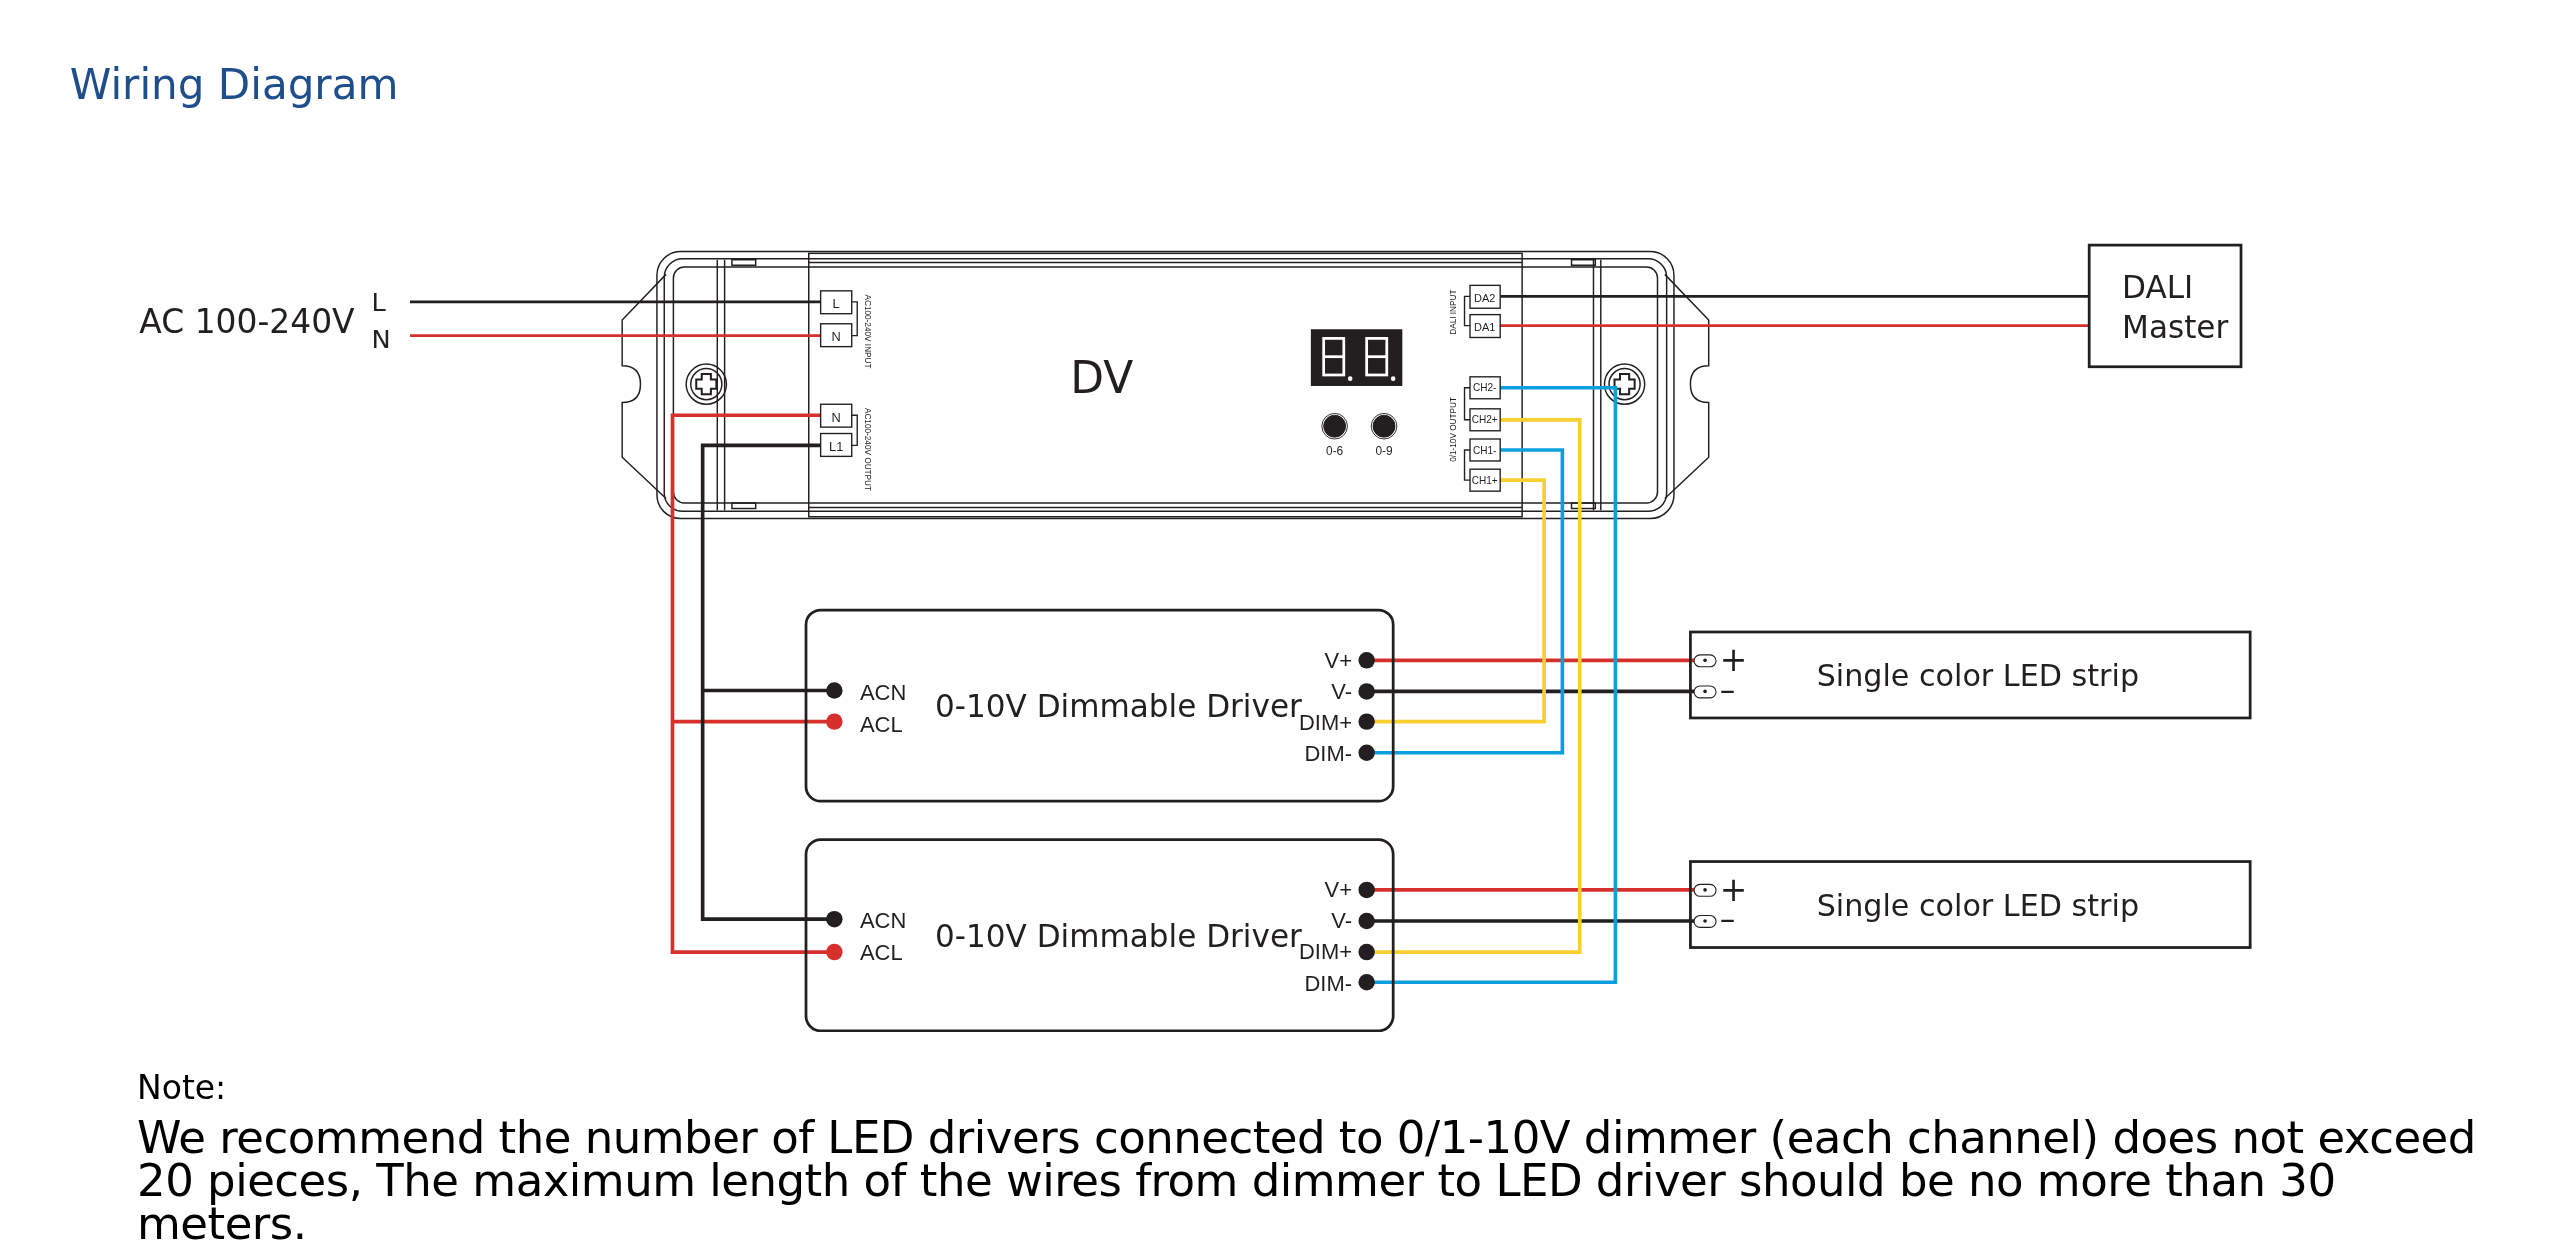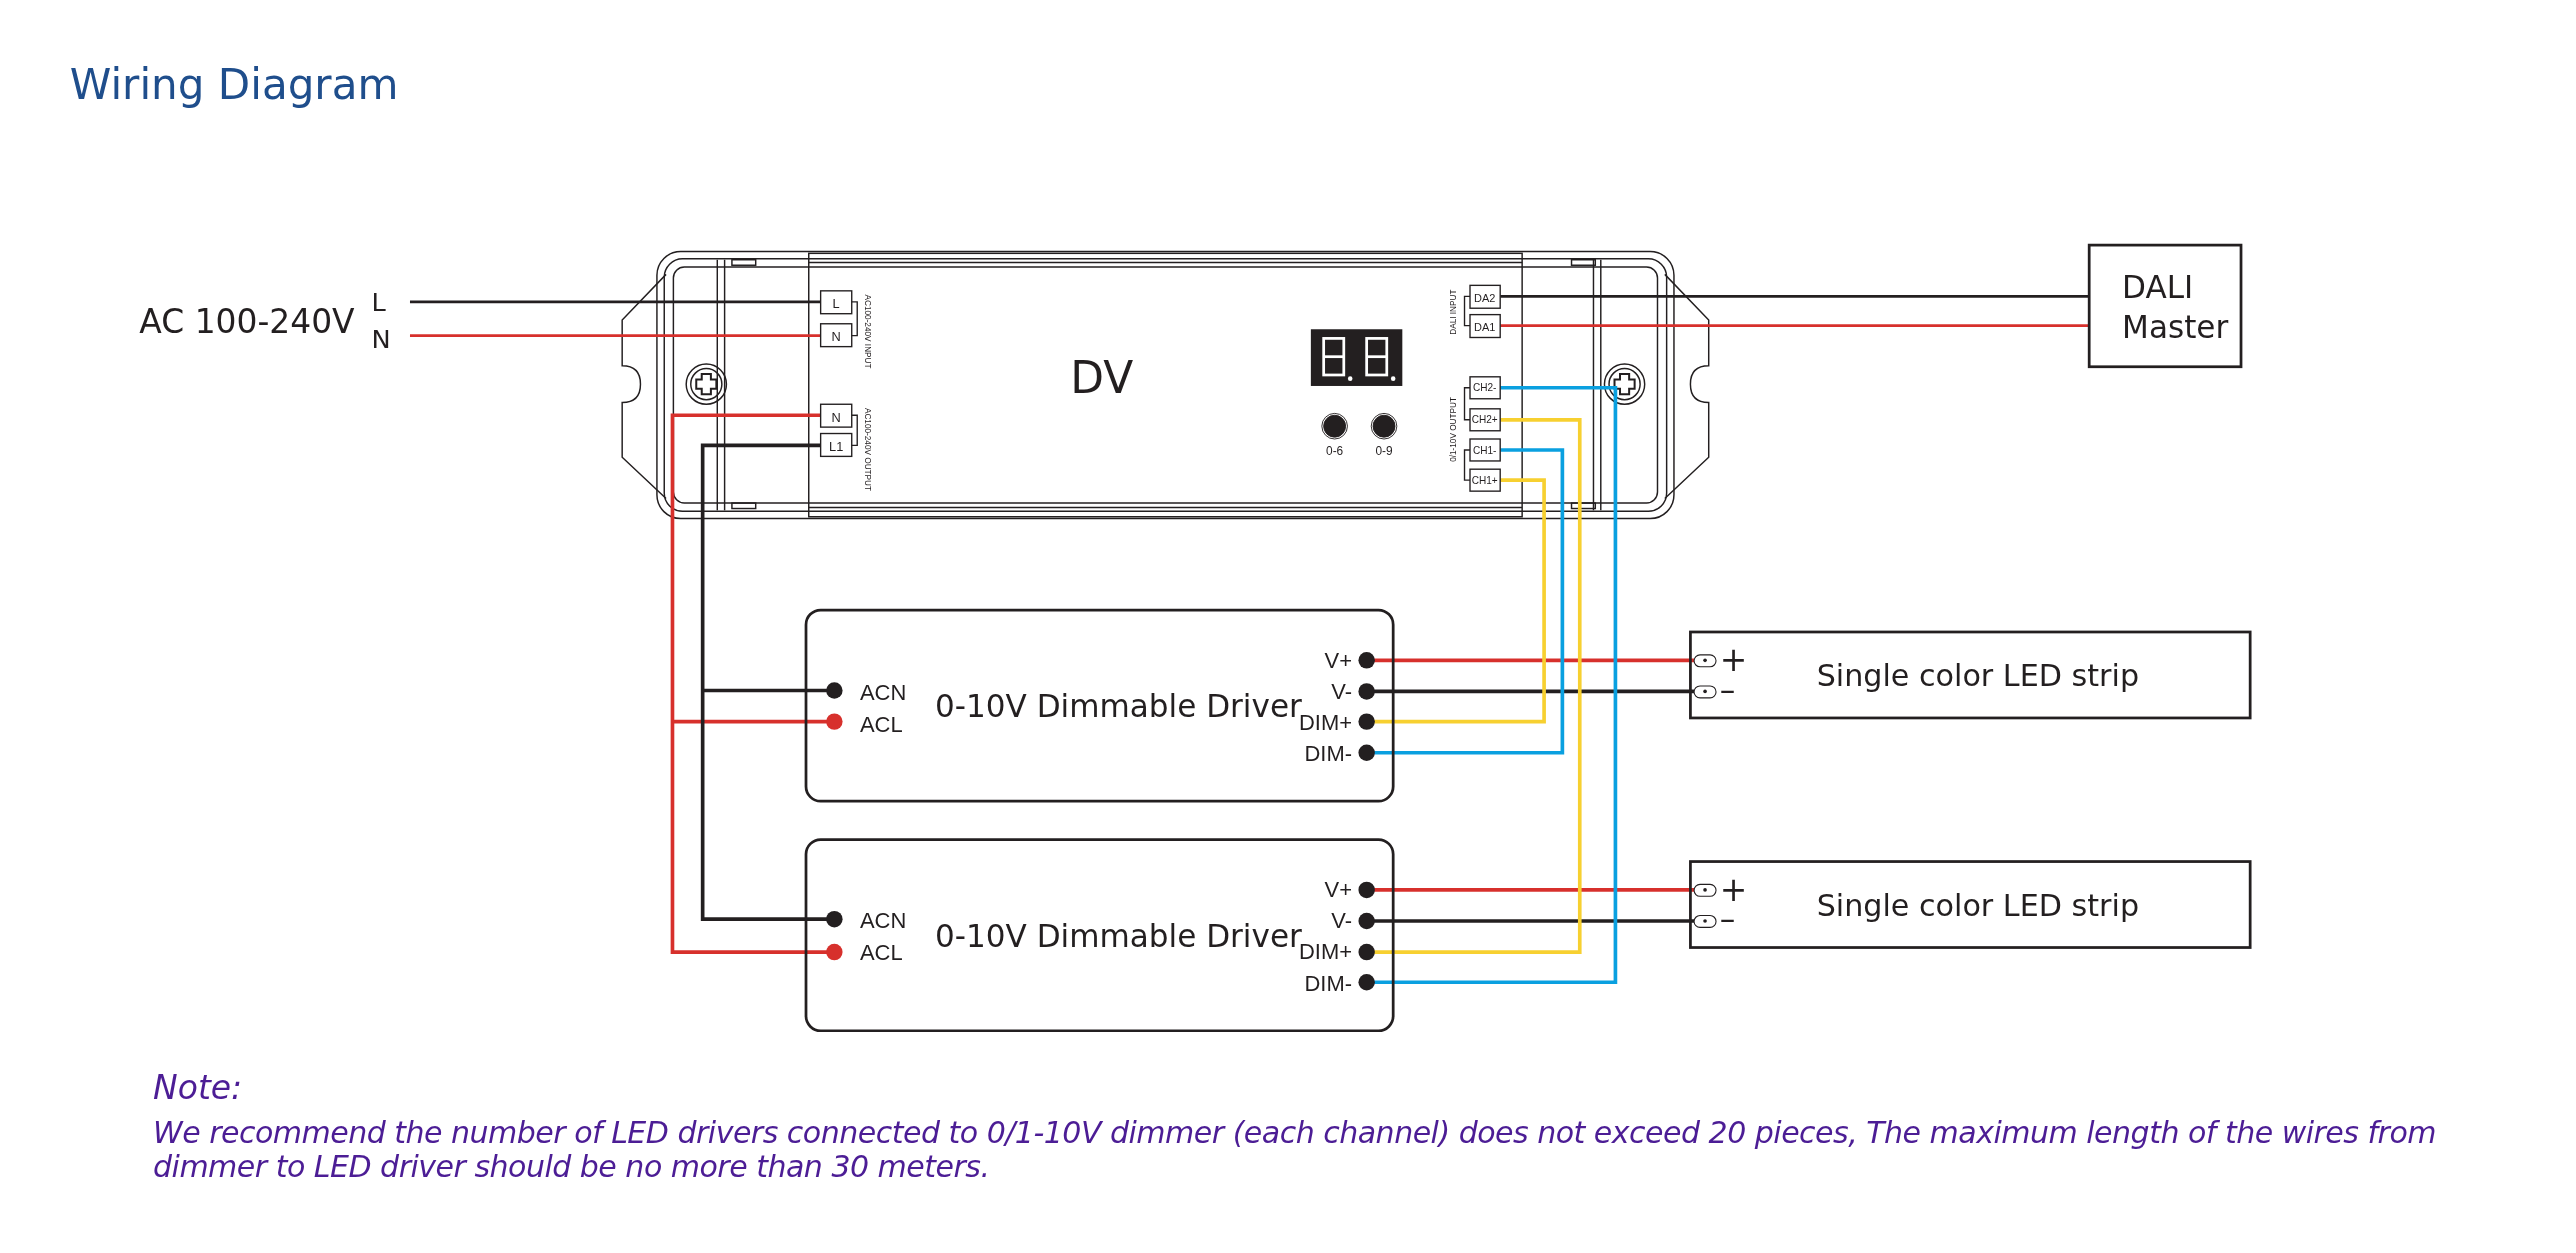--- a/index.html
+++ b/index.html
@@ -1,23 +1,23 @@
 <!DOCTYPE html>
 <html style="font-size:14.6px"><head>
 <meta charset="utf-8">
 <style>
   html, body { margin:0; padding:0; background:#ffffff; }
   body { width:2576px; height:1253px; position:relative; overflow:hidden; font-family:"DejaVu Sans", sans-serif; }
   #diagram { position:absolute; left:0; top:0; }
   .title { font-family:"DejaVu Sans", sans-serif; font-size:46px; fill:#1f4e8c; }
   .lbl { font-family:"DejaVu Sans", sans-serif; fill:#231f20; }
   .small { font-family:"Liberation Sans", sans-serif; fill:#231f20; }
-  .note { position:absolute; left:153px; font-family:"DejaVu Sans", sans-serif; color:#4c1d95;font-style:italic; }
+  .note { position:absolute; left:137px; font-family:"DejaVu Sans", sans-serif; color:#000000; }
   .note-head { top:1068px; font-size:33px; }
-  .note-body { top:1116px; font-size:30px; line-height:34px; width:2378px; letter-spacing:-0.5px; }
+  .note-body { top:1116px; font-size:45px; line-height:43px; width:2378px; letter-spacing:-0.5px; }
 </style>
 </head>
 <body>
 
 <svg id="diagram" width="2576" height="1253" viewBox="0 0 2816 1370">
 
   <text x="76" y="108" class="title">Wiring Diagram</text>
 
   <text x="152" y="364" class="lbl" font-size="36">AC 100-240V</text>
   <text x="406" y="340" class="lbl" font-size="28">L</text>

